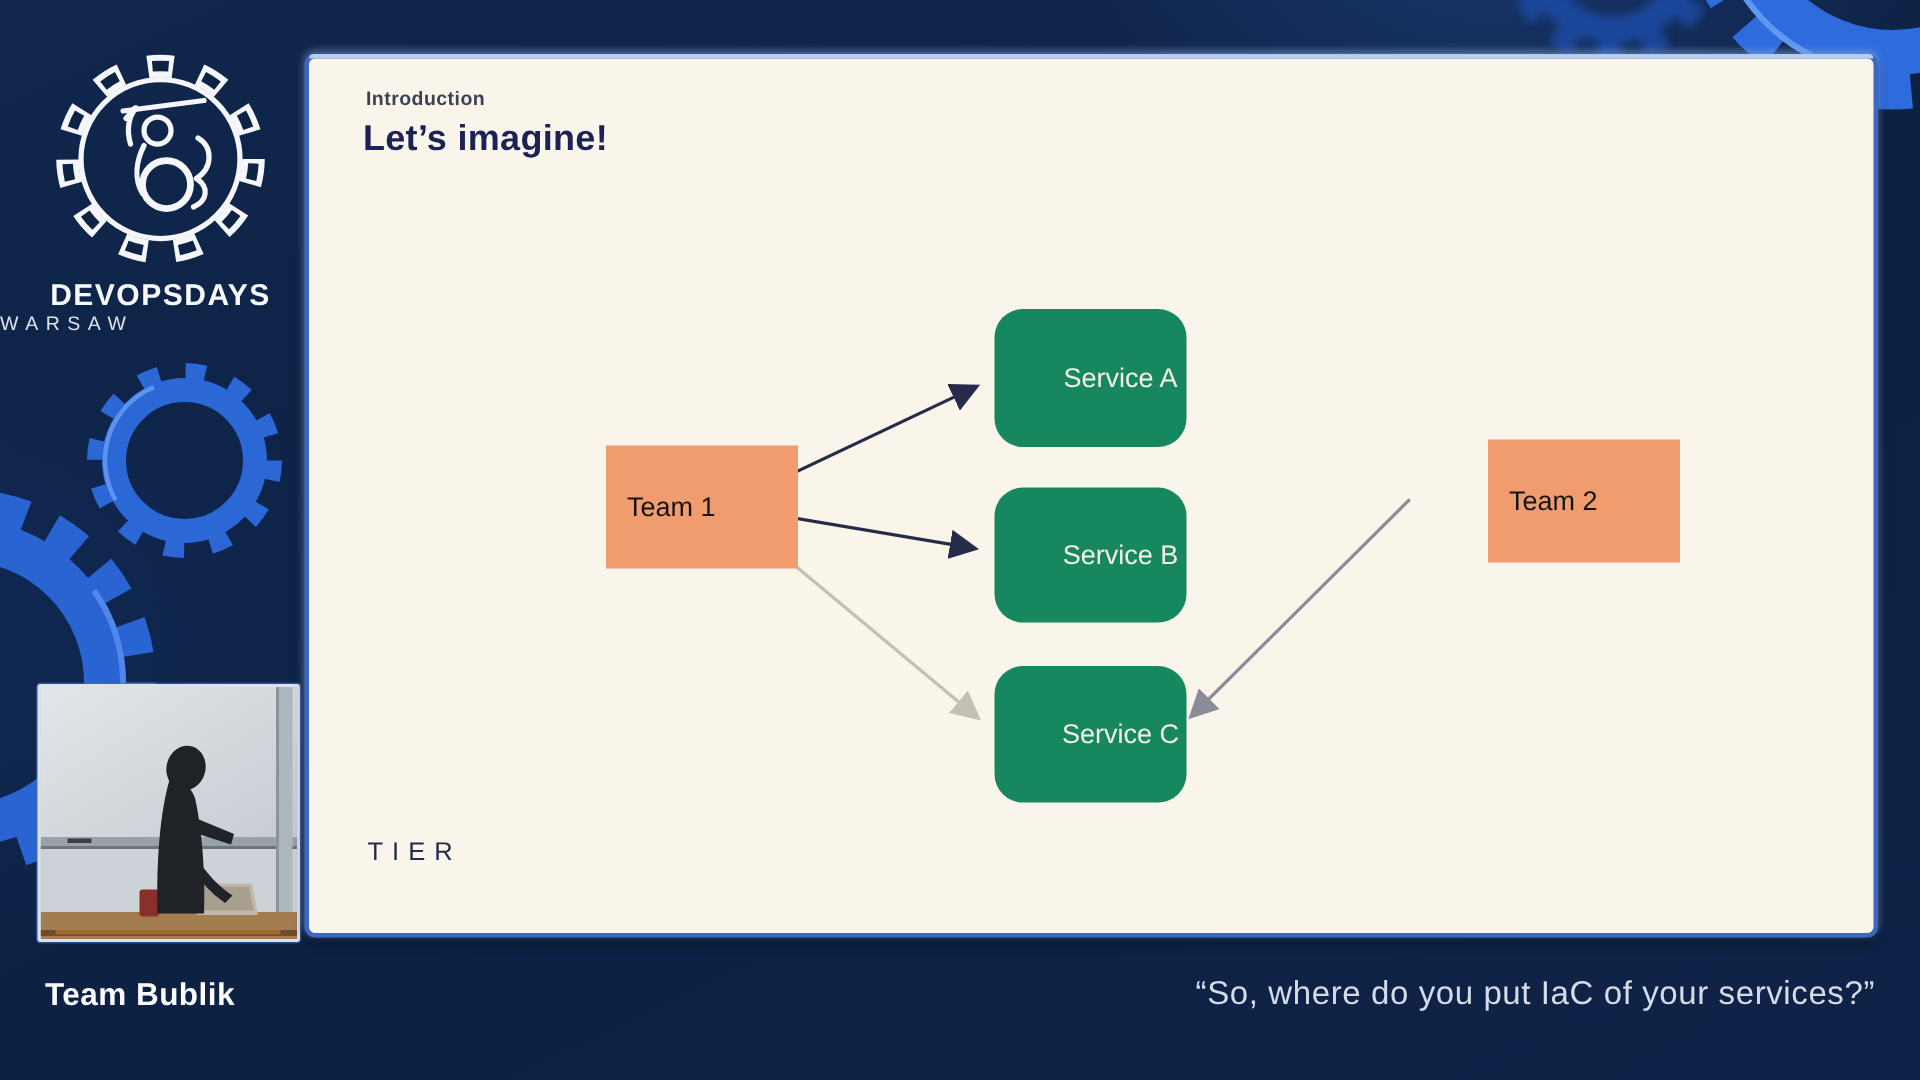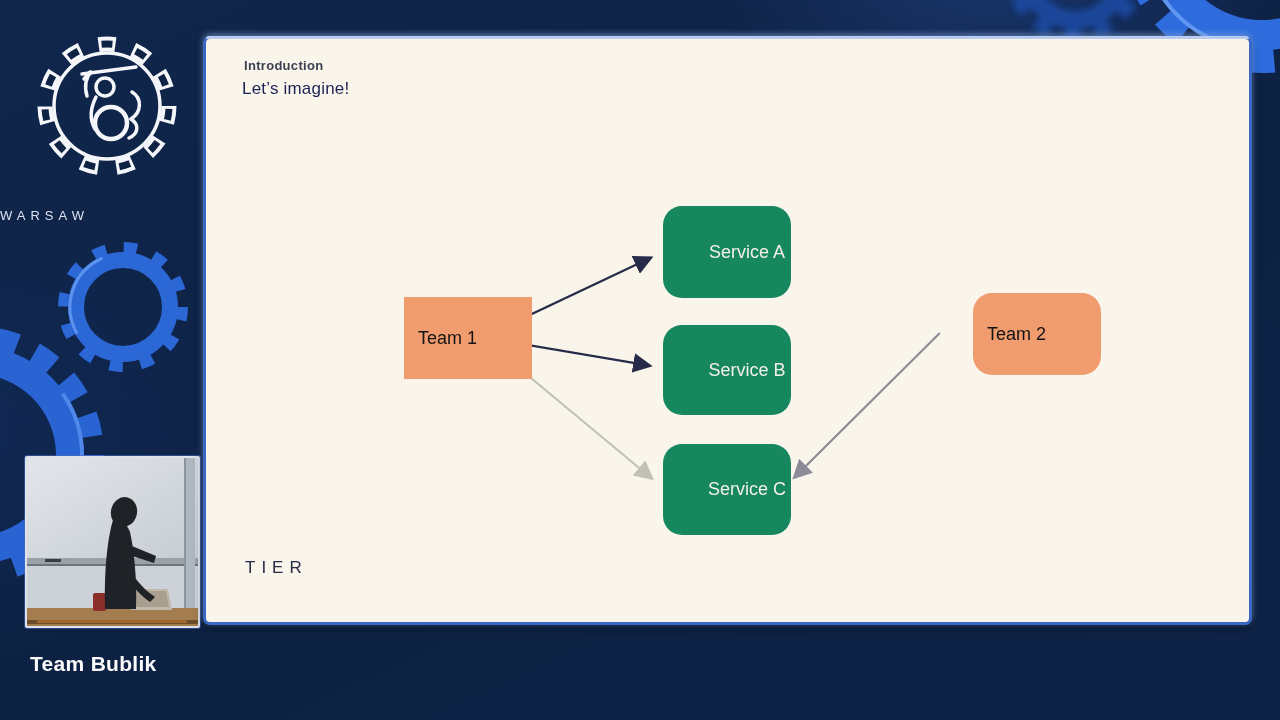--- a/index.html
+++ b/index.html
@@ -36,35 +36,35 @@
     position:absolute; left:203px; top:36px; width:1049px; height:589px;
     background:#faf5ea; border:3px solid #3a68c4; border-radius:7px;
     box-shadow:0 -2px 6px rgba(150,185,240,.55), 0 3px 8px rgba(0,0,0,.35);
   }
   .slide::before { 
     content:""; position:absolute; left:0; right:0; top:-3px; height:3px;
     background:#b9ccf0; border-radius:4px 4px 0 0;
   }
   .kicker { position:absolute; left:38px; top:19px; font-size:13px; font-weight:700;
     color:#3c4154; letter-spacing:.3px; }
-  .slide-title { position:absolute; left:36px; top:40px; font-size:17px; font-weight:400;
+  .slide-title { position:absolute; left:36px; top:40px; font-size:24px; font-weight:700;
     color:#1d2256; letter-spacing:.2px; }
   .tier-logo { position:absolute; left:39px; top:519px; font-size:17px; font-weight:400;
     color:#252a49; letter-spacing:6px; }
 
   .node { position:absolute; display:flex; align-items:center; font-size:18px;padding-left:40px; }
   .node.team { width:128px; height:82px; background:#f09c6f; color:#141414;
     padding-left:14px;margin-left:46px; }
   .node.service { width:128px; background:#17875f; color:#f3f0e7;
     justify-content:center; border-radius:19px; }
   .n-team1    { left:152px; top:258px; }
   .n-serviceA { left:457px; top:167px; height:92px; }
   .n-serviceB { left:457px; top:286px; height:90px; }
   .n-serviceC { left:457px; top:405px; height:91px; }
-  .n-team2    { left:721px; top:254px;border-radius:19px; }
+  .n-team2    { left:740px; top:254px; }
 
   svg.arrows { position:absolute; inset:0; width:100%; height:100%; pointer-events:none; }
 
   
   .speaker-name { position:absolute; left:30px; top:652px; color:#fbfbfd;
     font-size:21px; font-weight:700; letter-spacing:.3px; }
   .quote { position:absolute; right:30px; top:649px; color:#d5dbe7;
     font-size:22px; font-weight:400; letter-spacing:.4px; }
 </style>
 </head>
@@ -113,20 +113,21 @@
       <path d="M50,40 L104,33"></path>
       <path d="M52,45 L58,38"></path>
       <path d="M55,62 C52,52 54,43 59,38"></path>
       <circle cx="73" cy="53" r="9"></circle>
       <path d="M64,63 C59,73 57,85 63,95"></path>
       <circle cx="79" cy="89" r="16" stroke-width="4.5"></circle>
       <path d="M100,58 C110,64 110,78 99,85"></path>
       <path d="M99,85 C108,91 106,100 97,104"></path>
     </g>
   </svg>
+  <div class="brand-name">DEVOPSDAYS</div>
   <div class="brand-sub">WARSAW</div>
 
   <div class="webcam">
     <svg viewBox="0 0 171 168" preserveAspectRatio="none" aria-hidden="true">
 
       <rect x="0" y="0" width="171" height="102" fill="#d9dee2"></rect>
       <rect x="0" y="0" width="171" height="102" fill="url(#wbGrad)"></rect>
       <defs>
         <linearGradient id="wbGrad" x1="0" y1="0" x2="1" y2="1">
           <stop offset="0" stop-color="#e2e6ea"></stop>
@@ -196,14 +197,15 @@
       <span>Service B</span>
     </div>
     <div class="node team n-team2">
       <span>Team 2</span>
     </div>
 
     <div class="tier-logo">TIER</div>
   </div>
 
   <div class="speaker-name">Team Bublik</div>
+  <div class="quote">“So, where do you put IaC of your services?”</div>
 
 </div>
 
 </body></html>

